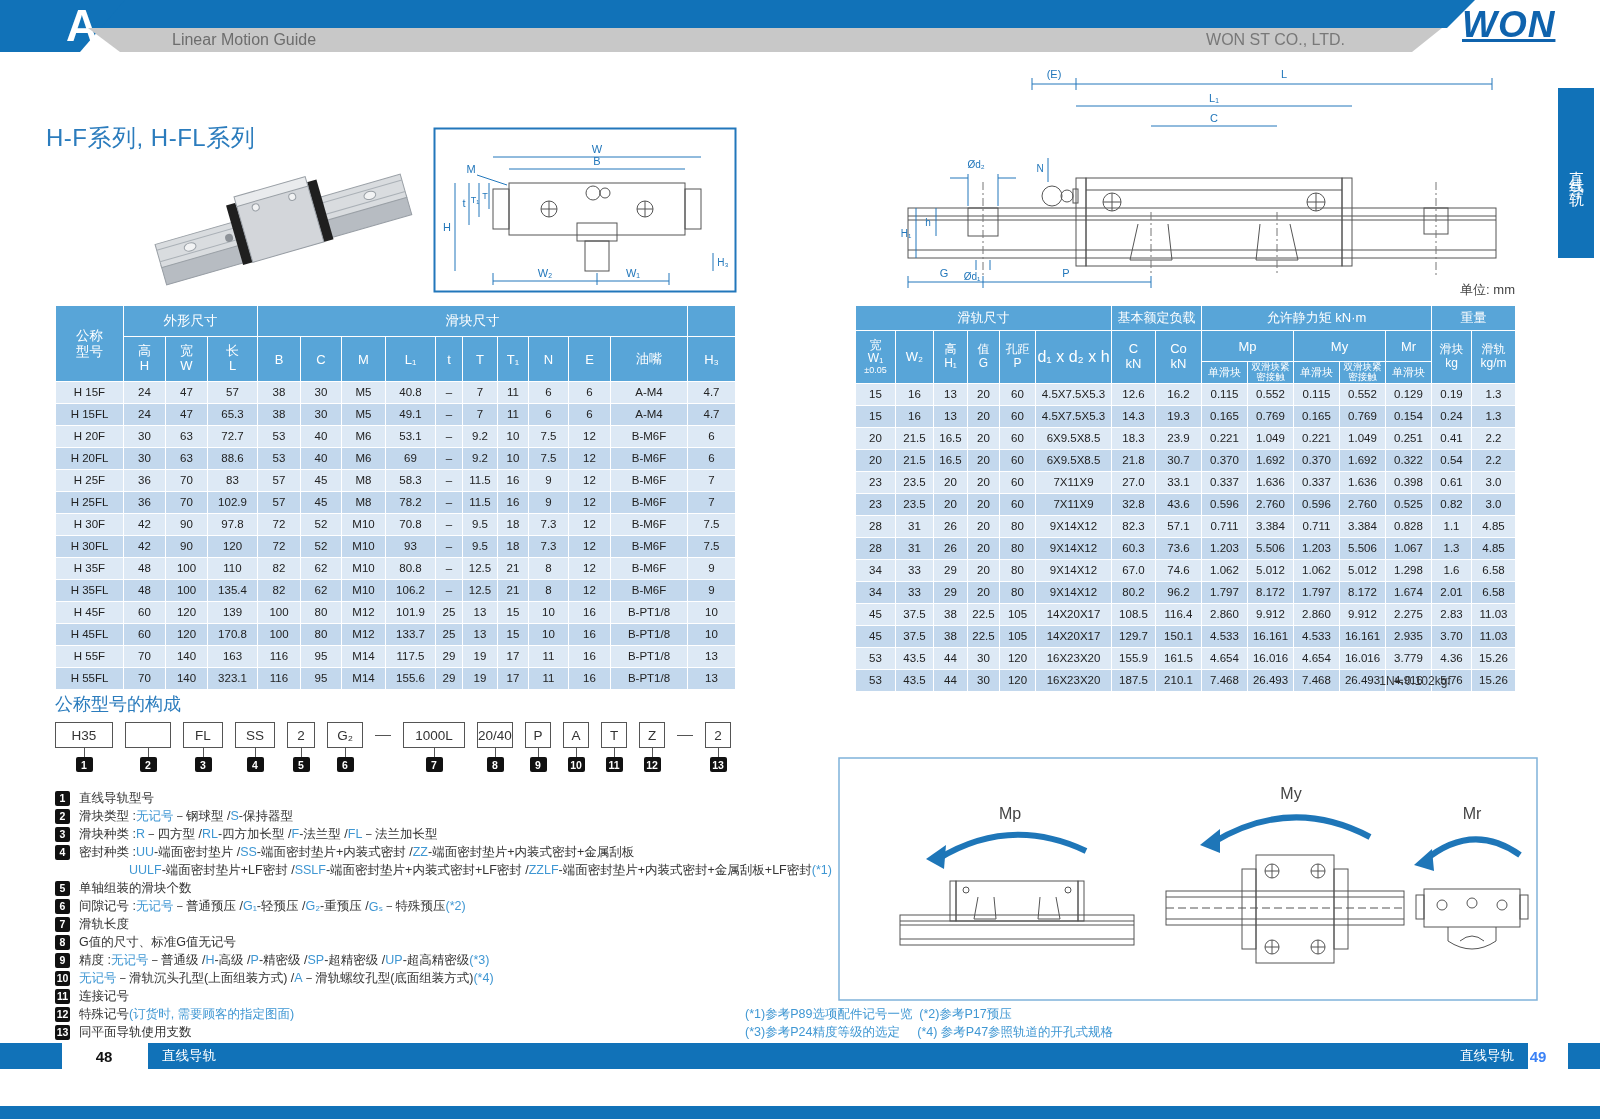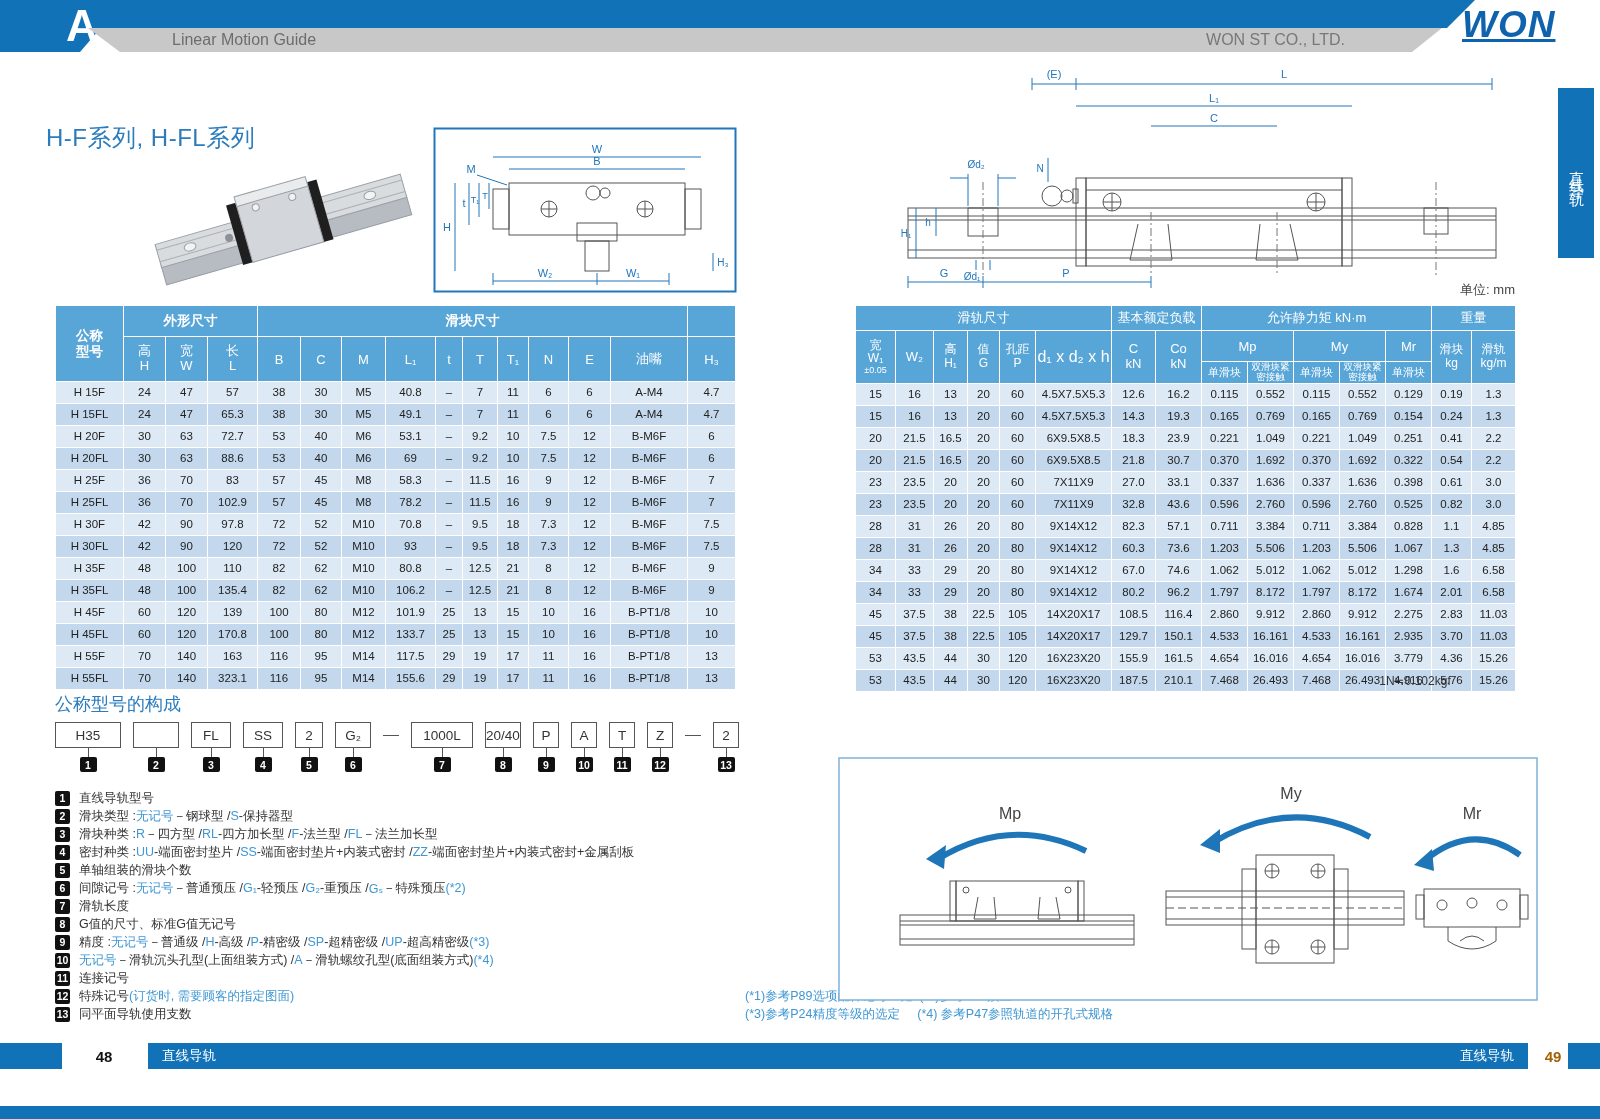--- a/index.html
+++ b/index.html
@@ -30,21 +30,21 @@
   
   table{border-collapse:collapse;table-layout:fixed;}
   th,td{border:1px solid #fff;text-align:center;vertical-align:middle;padding:0 1px;overflow:hidden;}
   thead th{background:#58a5d8;color:#fff;font-weight:normal;font-size:13px;}
   .pre{white-space:pre-line;line-height:1.15;}
   tbody td{font-size:11.5px;color:#222;height:21px;line-height:1;}
   .row-light td{background:#dde9f5;}
   .row-dark td{background:#c3d8ed;}
   .lt{left:55px;top:305px;}
   .rt{left:855px;top:305px;}
-  .lt .h1row th{height:30px;font-size:13.5px;font-weight:bold;}
+  .lt .h1row th{height:30px;font-size:13.5px;}
   .lt .h2row th{height:44px;}
   .rt .h1row th{height:24px;}
   .rt .h2row th{height:30px;}
   .rt .h3row th{height:20px;font-size:9.5px;line-height:1.1;}
   .tiny{font-size:9px;line-height:1;}
 
   
   .comp-heading{left:55px;top:692px;font-size:18px;color:#2b7cbd;}
   .comp-row{left:55px;top:722px;display:flex;align-items:flex-start;gap:12px;}
   .comp-item{display:flex;flex-direction:column;align-items:center;}
@@ -66,21 +66,21 @@
   .legend-note{position:absolute;left:690px;top:1px;color:#3f97d3;white-space:pre;}
 
   
   .foot-block-l{left:0;top:1043px;width:62px;height:26px;background:#1172b8;}
   .foot-num-l{left:62px;top:1043px;width:84px;height:26px;display:flex;align-items:center;
               justify-content:center;font-size:15px;font-weight:bold;color:#111;}
   .foot-bar{left:148px;top:1043px;width:1380px;height:26px;background:#1172b8;color:#fff;
             display:flex;align-items:center;justify-content:space-between;
             padding:0 14px;box-sizing:border-box;font-size:13.5px;}
   .foot-num-r{left:1528px;top:1043px;width:20px;height:26px;display:flex;align-items:center;
-              justify-content:center;font-size:15px;font-weight:bold;color:#a16207;padding-left:15px;}
+              justify-content:center;font-size:15px;font-weight:bold;color:#3b82f6;}
   .foot-block-r{left:1568px;top:1043px;width:32px;height:26px;background:#1172b8;}
   .bottom-strip{left:0;top:1106px;width:1600px;height:13px;background:#1172b8;}
 
   svg text{font-family:"Liberation Sans","DejaVu Sans",sans-serif;}
 </style>
 </head>
 <body>
 
 <div class="page">
 
@@ -818,21 +818,21 @@
           <td>15.26</td>
         </tr>
       </tbody>
   </table>
 
   <div class="abs newton-note">1N≒0.102kgf</div>
 
   <div class="abs comp-heading">公称型号的构成</div>
   <div class="abs comp-row" id="comp-row">
       <div class="comp-item">
-        <div class="comp-box" style="width: 66px;">H35</div>
+        <div class="comp-box" style="width: 58px;">H35</div>
         <div class="comp-line"></div>
         <div class="comp-badge">1</div>
       </div>
       <div class="comp-item">
         <div class="comp-box" style="width: 46px;"></div>
         <div class="comp-line"></div>
         <div class="comp-badge">2</div>
       </div>
       <div class="comp-item">
         <div class="comp-box" style="width: 40px;">FL</div>
@@ -919,20 +919,29 @@
       </div>
       <div class="legend-line">
         <span class="legend-badge">4</span>
         <span class="seg-k">密封种类 : </span>
         <span class="seg-b">UU</span>
         <span class="seg-k">-端面密封垫片 / </span>
         <span class="seg-b">SS</span>
         <span class="seg-k">-端面密封垫片+内装式密封 / </span>
         <span class="seg-b">ZZ</span>
         <span class="seg-k">-端面密封垫片+内装式密封+金属刮板</span>
+      </div>
+      <div class="legend-line" style="padding-left: 74px;">
+        <span class="seg-b">UULF</span>
+        <span class="seg-k">-端面密封垫片+LF密封 / </span>
+        <span class="seg-b">SSLF</span>
+        <span class="seg-k">-端面密封垫片+内装式密封+LF密封 / </span>
+        <span class="seg-b">ZZLF</span>
+        <span class="seg-k">-端面密封垫片+内装式密封+金属刮板+LF密封 </span>
+        <span class="seg-b">(*1)</span>
       </div>
       <div class="legend-line">
         <span class="legend-badge">5</span>
         <span class="seg-k">单轴组装的滑块个数</span>
       </div>
       <div class="legend-line">
         <span class="legend-badge">6</span>
         <span class="seg-k">间隙记号 : </span>
         <span class="seg-b">无记号</span>
         <span class="seg-k">－普通预压  / </span>

